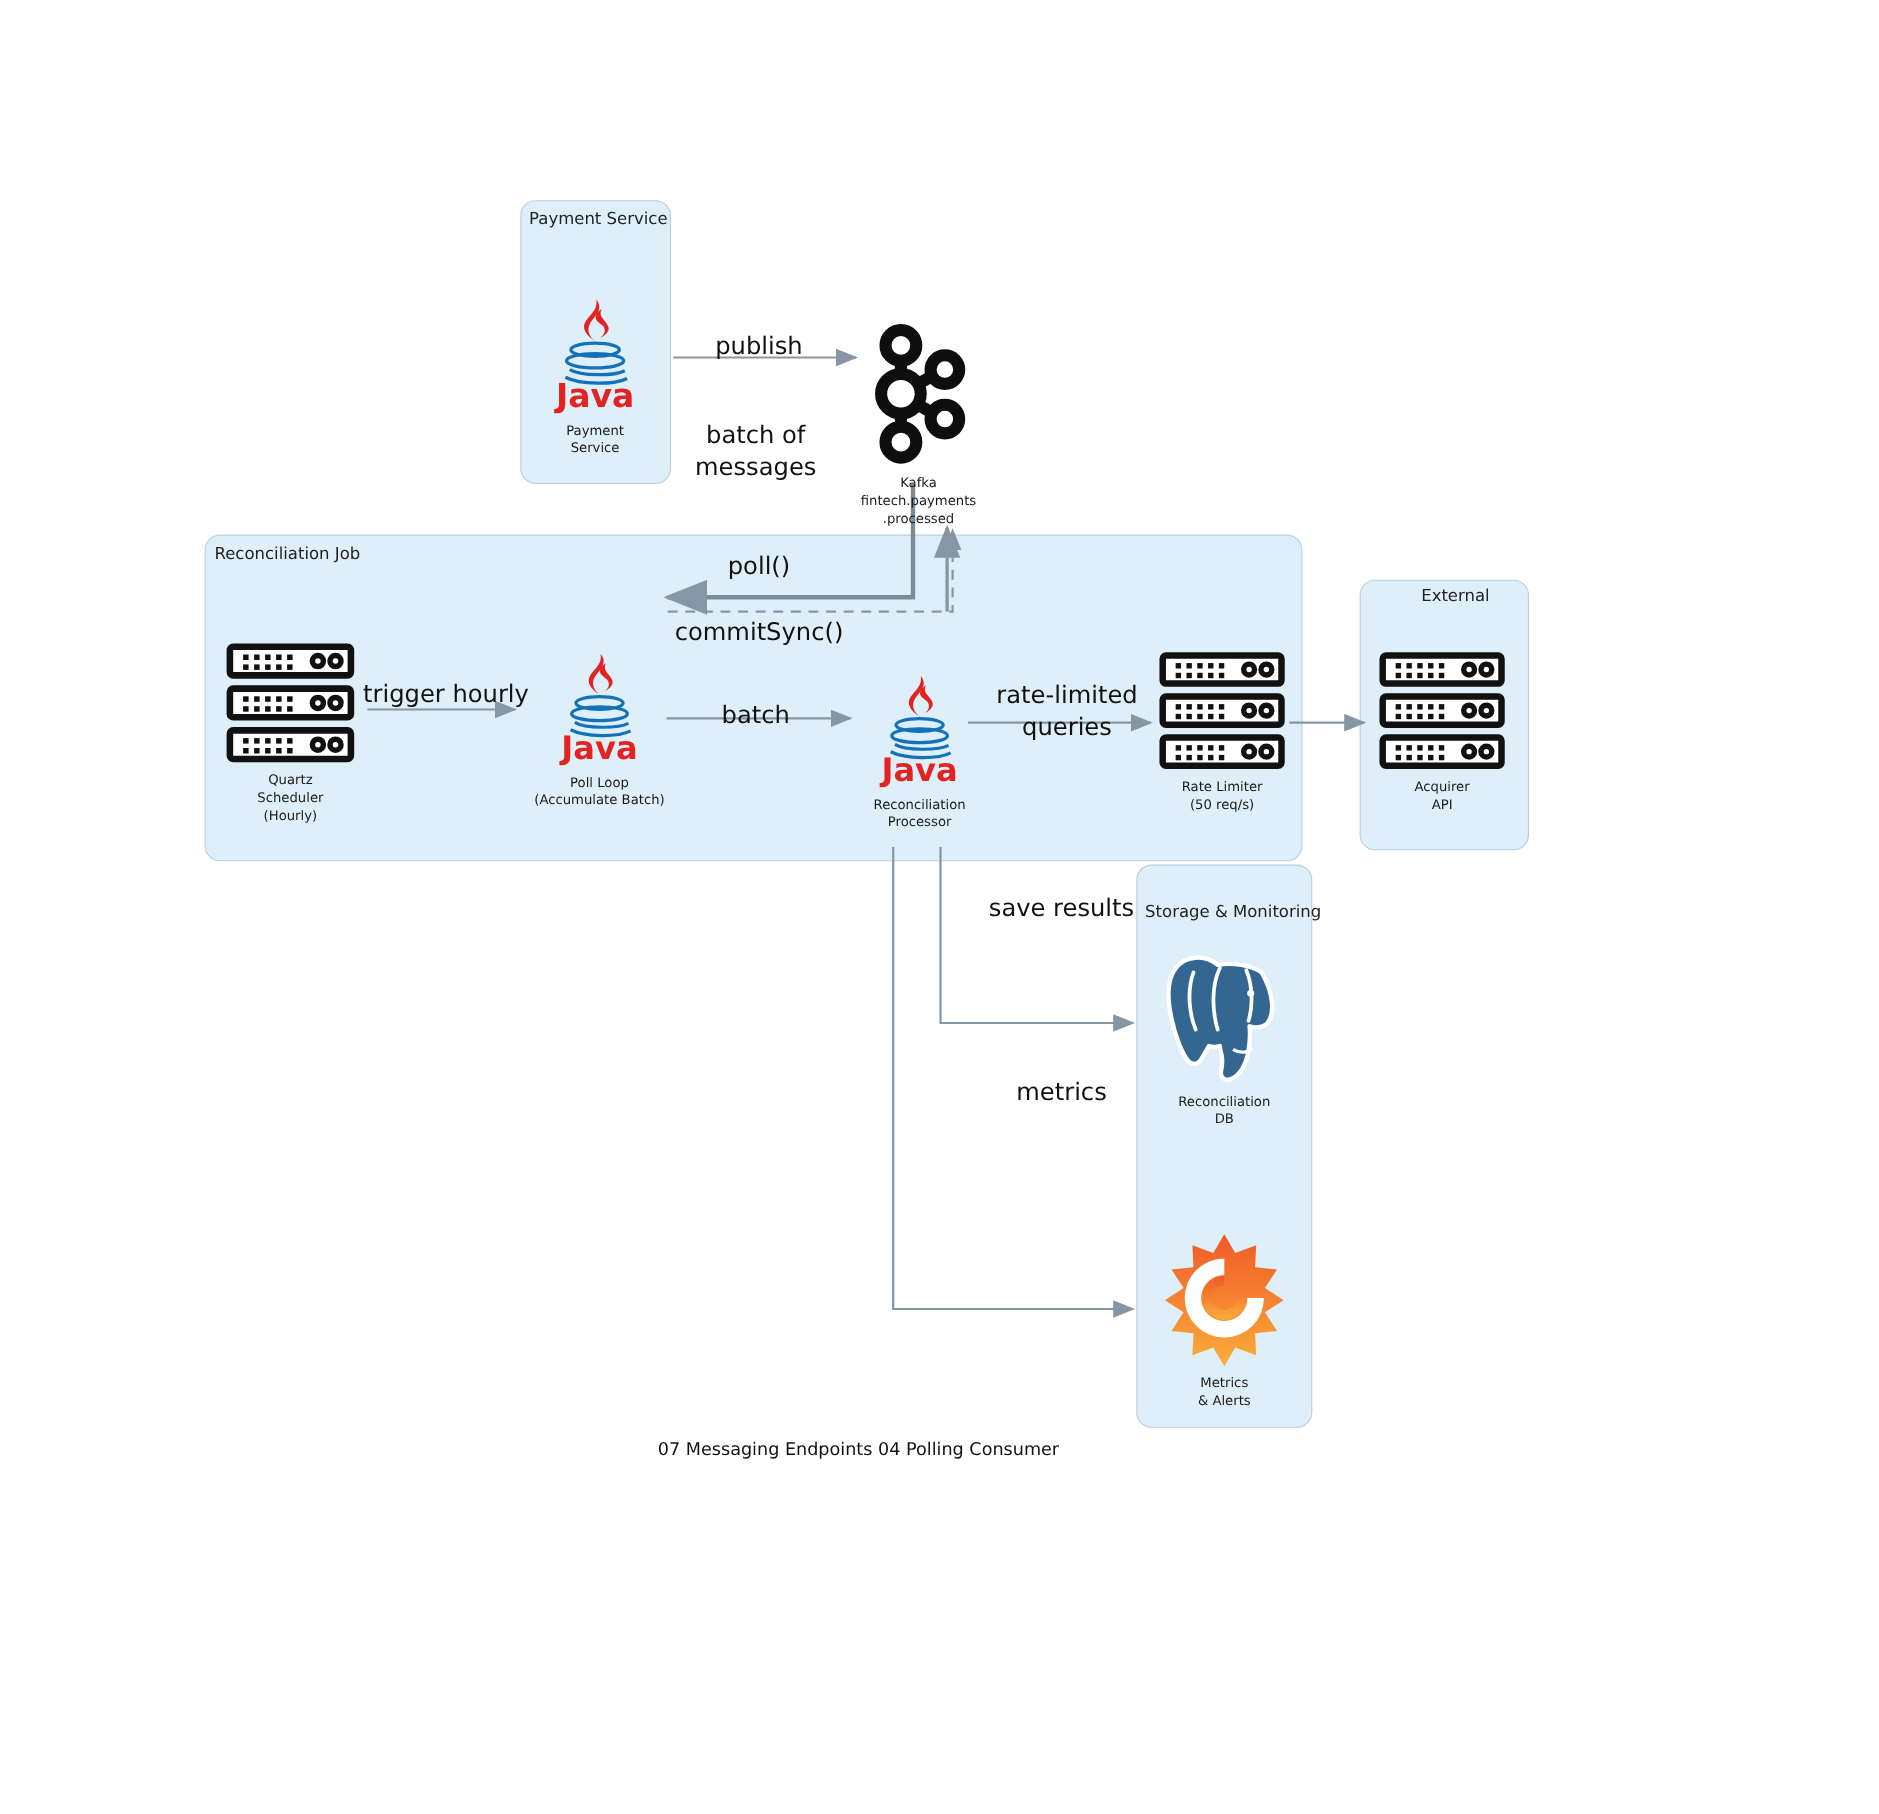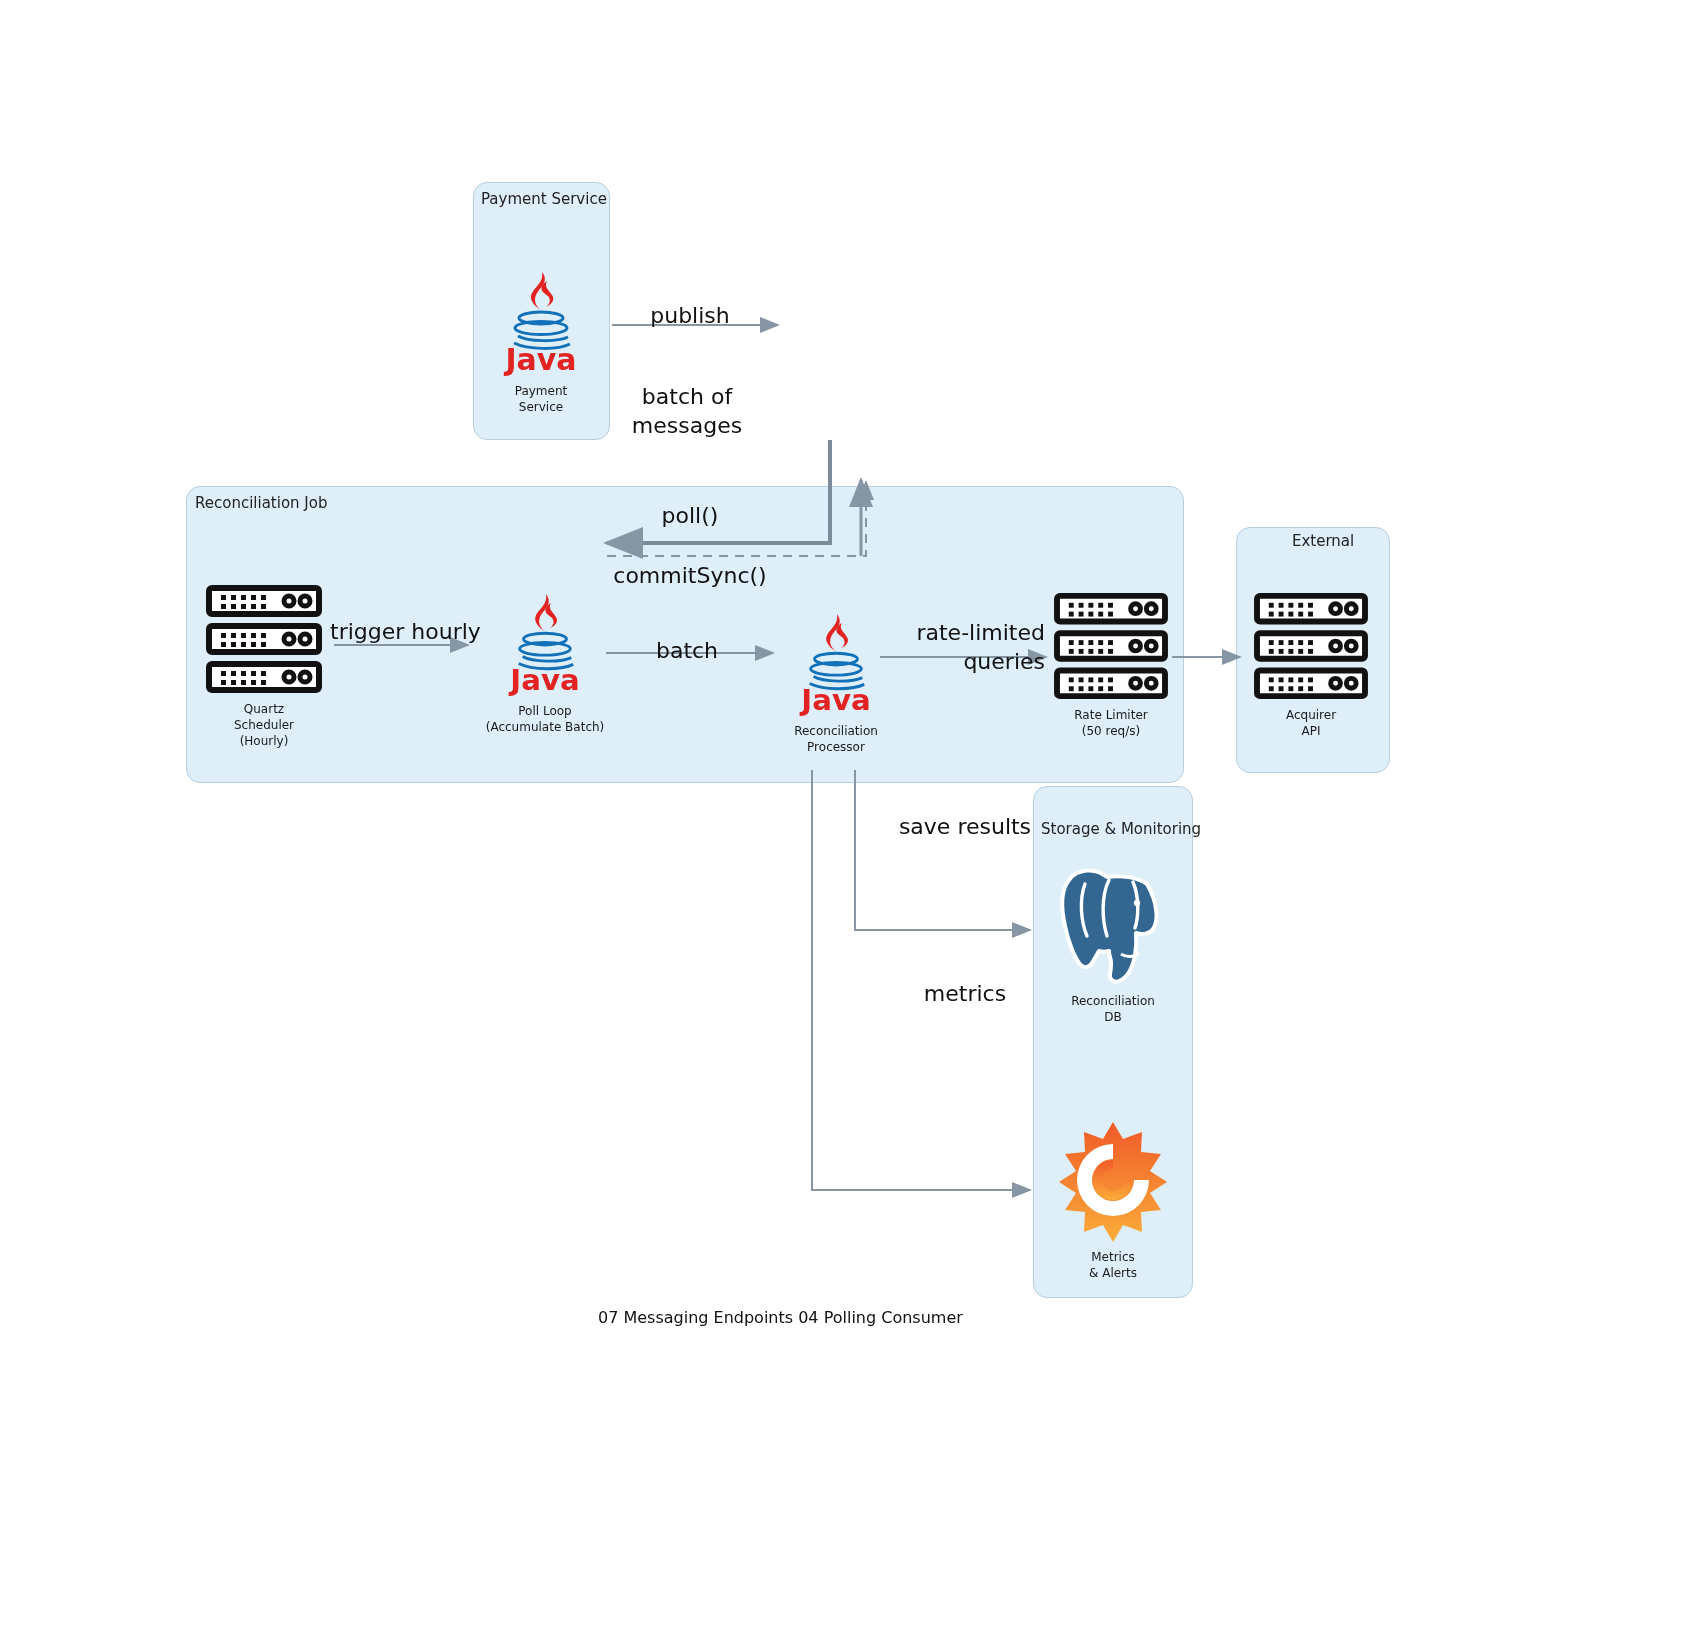--- a/index.html
+++ b/index.html
@@ -76,20 +76,40 @@
         <ellipse cx="39" cy="62" rx="26" ry="6.5" fill="none" stroke="#1271b8" stroke-width="3"></ellipse>
         <path d="M16,70 c10,6 40,6 50,1" fill="none" stroke="#1271b8" stroke-width="3"></path>
         <path d="M12,77 c14,7 44,7 56,1" fill="none" stroke="#1271b8" stroke-width="3"></path>
         <text x="39" y="104" font-size="30" font-weight="bold" fill="#e32322" text-anchor="middle" font-family="'DejaVu Sans',sans-serif">Java</text>
       </svg>
     </span>
     <span class="node-label">Payment
 Service</span>
   </div>
 
+  <div class="node" style="left:762px;top:292px;width:146px;">
+    <span class="icon">
+      <svg width="92" height="132" viewBox="0 0 92 132">
+        <g fill="none" stroke="#0e0e0e" stroke-width="11">
+          <circle cx="30" cy="22" r="14"></circle>
+          <circle cx="30" cy="66" r="18"></circle>
+          <circle cx="30" cy="110" r="14"></circle>
+          <circle cx="70" cy="44" r="13"></circle>
+          <circle cx="70" cy="89" r="13"></circle>
+          <path d="M30,36 L30,48"></path>
+          <path d="M30,84 L30,96"></path>
+          <path d="M44,58 L58,50"></path>
+          <path d="M44,75 L58,83"></path>
+        </g>
+      </svg>
+    </span>
+    <span class="node-label">Kafka
+fintech.payments
+.processed</span>
+  </div>
 
   <div class="node" style="left:196px;top:584px;width:136px;">
     <span class="icon">
       <svg width="122" height="110" viewBox="0 0 122 110">
         <g>
           <rect x="6" y="4" width="110" height="26" rx="3" fill="#fff" stroke="#111" stroke-width="6"></rect>
           <rect x="6" y="42" width="110" height="26" rx="3" fill="#fff" stroke="#111" stroke-width="6"></rect>
           <rect x="6" y="80" width="110" height="26" rx="3" fill="#fff" stroke="#111" stroke-width="6"></rect>
           <g fill="#111">
             <rect x="18" y="11" width="5" height="5"></rect>
@@ -323,21 +343,21 @@
 messages</div>
 
   <div class="edge-label" style="left:620px;top:481px;width:140px;margin-top:21px;">poll()</div>
 
   <div class="edge-label" style="left:600px;top:562px;width:180px;">commitSync()</div>
 
   <div class="edge-label" style="left:330px;top:618px;width:140px;">trigger hourly</div>
 
   <div class="edge-label" style="left:614px;top:637px;width:146px;">batch</div>
 
-  <div class="edge-label" style="left:895px;top:619px;width:150px;text-align:right;">rate-limited
+  <div class="edge-label" style="left:895px;top:619px;width:150px;">rate-limited
 queries</div>
 
   <div class="edge-label" style="left:890px;top:813px;width:150px;">save results</div>
 
   <div class="edge-label" style="left:890px;top:980px;width:150px;">metrics</div>
 
   <div class="caption" style="left:598px;top:1308px;">07 Messaging Endpoints 04 Polling Consumer</div>
 
 </div>
 

